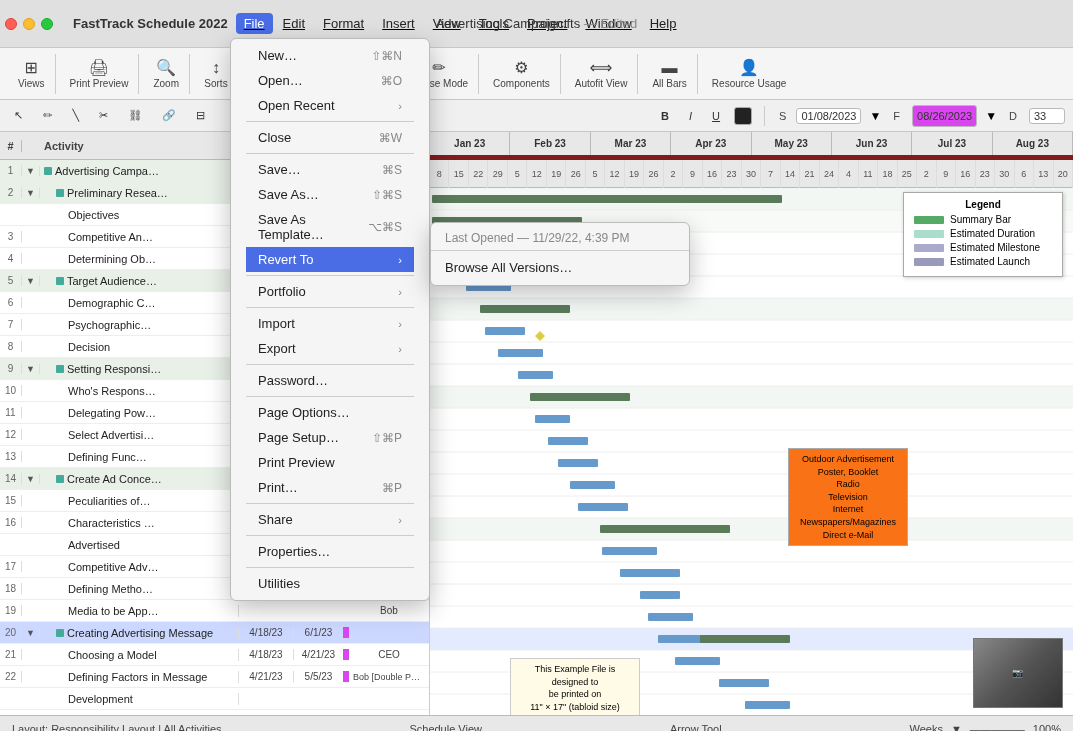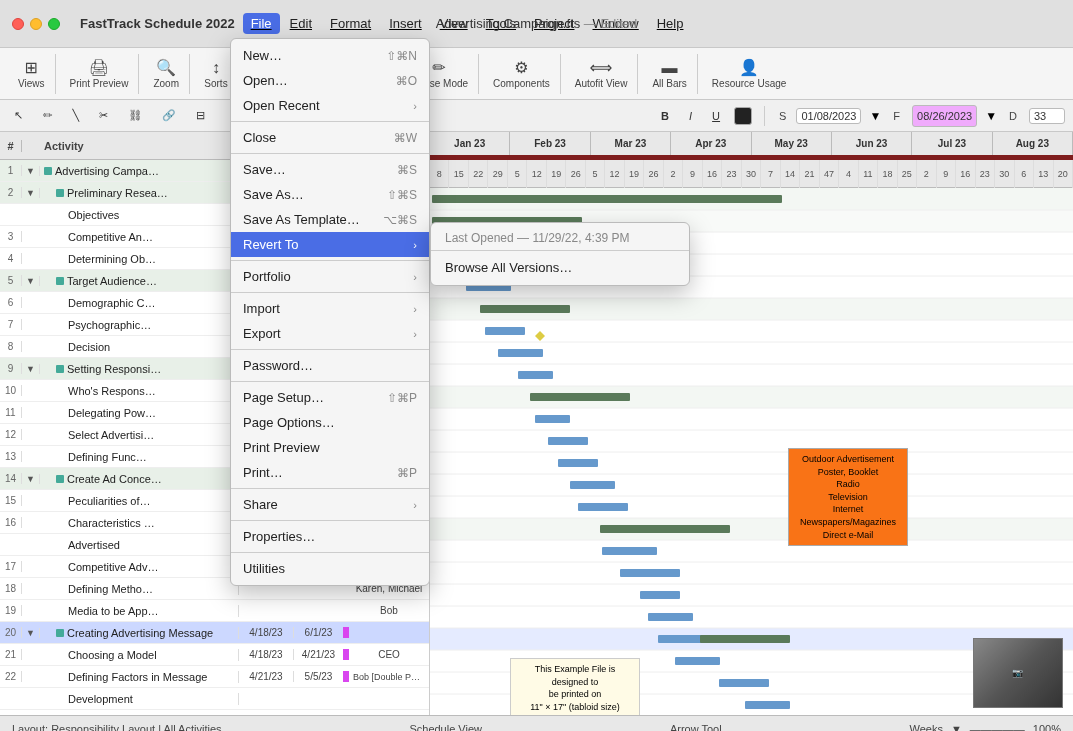--- a/index.html
+++ b/index.html
@@ -12,21 +12,21 @@
       overflow: hidden;
       position: relative;
     }
 
     
     #title-bar {
       height: 48px;
       background: #e0e0e0;
       display: flex;
       align-items: center;
-      padding: 0 12px;
+      padding: 0 5px;
       gap: 8px;
       border-bottom: 1px solid #c8c8c8;
       position: relative;
       text-align: center;
     }
     .traffic-lights {
       display: flex;
       gap: 6px;
       align-items: center;
     }
@@ -313,21 +313,21 @@
     #file-menu {
       position: absolute;
       top: 38px;
       left: 230px;
       background: #f5f5f5;
       border: 1px solid #bbb;
       border-radius: 6px;
       box-shadow: 0 8px 24px rgba(0,0,0,0.25);
       z-index: 100;
       width: 200px;
-      padding: 4px 0;
+      padding: 4px 15px;
     }
     .menu-section { padding: 0; }
     .menu-divider { height: 1px; background: #ccc; margin: 3px 0; }
     .menu-entry {
       display: flex;
       align-items: center;
       padding: 5px 12px;
       font-size: 13px;
       color: #222;
       cursor: pointer;
@@ -491,21 +491,21 @@
 
   <div class="tool-btn2" style="width:18px;height:18px;background:#222;border:1px solid #aaa;"></div>
   <div style="width:1px;background:#ccc;height:20px;margin:0 4px;"></div>
 
   <span style="font-size:11px;color:#444;margin:0 2px;">S</span>
   <div class="tool-btn2" style="background:white;border:1px solid #bbb;padding:1px 4px;">
     <span>01/08/2023</span>
   </div>
   <span style="cursor:pointer;">▼</span>
   <span style="font-size:11px;color:#444;margin:0 4px;">F</span>
-  <div class="tool-btn2" style="background:#f0abfc;border:1px solid #bbb;padding:4px 4px;">
+  <div class="tool-btn2" style="background:#d946ef;border:1px solid #bbb;padding:4px 4px;">
     <span>08/26/2023</span>
   </div>
   <span style="cursor:pointer;">▼</span>
   <span style="font-size:11px;color:#444;margin:0 4px;">D</span>
   <div class="tool-btn2" style="background:white;border:1px solid #bbb;padding:1px 4px;width:36px;">
     <span>33</span>
   </div>
 </div>
 
 <div id="main">
@@ -791,21 +791,21 @@
 
         <div class="gantt-week">2</div>
         <div class="gantt-week">9</div>
         <div class="gantt-week">16</div>
         <div class="gantt-week">23</div>
         <div class="gantt-week">30</div>
 
         <div class="gantt-week">7</div>
         <div class="gantt-week">14</div>
         <div class="gantt-week">21</div>
-        <div class="gantt-week">47</div>
+        <div class="gantt-week">24</div>
 
         <div class="gantt-week">4</div>
         <div class="gantt-week">11</div>
         <div class="gantt-week">18</div>
         <div class="gantt-week">25</div>
 
         <div class="gantt-week">2</div>
         <div class="gantt-week">9</div>
         <div class="gantt-week">16</div>
         <div class="gantt-week">23</div>
@@ -816,20 +816,39 @@
         <div class="gantt-week">20</div>
       </div>
     </div>
 
     <div class="gantt-body" style="position:relative;height:100%;">
 
       <div style="position:absolute;top:0;left:0;right:0;bottom:0;">
         
       </div>
 
+      <div class="legend-box" style="top:4px;right:10px;width:160px;">
+        <div class="legend-title">Legend</div>
+        <div class="legend-item">
+          <div class="legend-bar lb-green"></div>
+          <span>Summary Bar</span>
+        </div>
+        <div class="legend-item">
+          <div class="legend-bar lb-ltgreen"></div>
+          <span>Estimated Duration</span>
+        </div>
+        <div class="legend-item">
+          <div class="legend-bar lb-ltblue"></div>
+          <span>Estimated Milestone</span>
+        </div>
+        <div class="legend-item">
+          <div class="legend-bar lb-ltblue2"></div>
+          <span>Estimated Launch</span>
+        </div>
+      </div>
 
       <svg width="100%" height="572" style="position:absolute;top:0;left:0;">
 
         <rect x="0" y="0" width="100%" height="22" fill="#e8f0e8" opacity="0.5"></rect>
         <rect x="0" y="22" width="100%" height="22" fill="#e8f0e8" opacity="0.3"></rect>
         <rect x="0" y="110" width="100%" height="22" fill="#e8f0e8" opacity="0.5"></rect>
         <rect x="0" y="198" width="100%" height="22" fill="#e8f0e8" opacity="0.5"></rect>
         <rect x="0" y="330" width="100%" height="22" fill="#e8f0e8" opacity="0.5"></rect>
         <rect x="0" y="440" width="100%" height="22" fill="#ccd8ff" opacity="0.5"></rect>
 
@@ -1043,28 +1062,28 @@
     <div class="menu-entry">
       <span class="left-part">
           <span>Password…</span>
         </span>
     </div>
   </div>
   <div class="menu-divider"></div>
   <div class="menu-section">
     <div class="menu-entry">
       <span class="left-part">
+          <span>Page Options…</span>
+        </span>
+    </div>
+    <div class="menu-entry">
+      <span class="left-part">
           <span>Page Setup…</span>
         </span>
       <span class="shortcut">⇧⌘P</span>
-    </div>
-    <div class="menu-entry">
-      <span class="left-part">
-          <span>Page Options…</span>
-        </span>
     </div>
     <div class="menu-entry">
       <span class="left-part">
           <span>Print Preview</span>
         </span>
     </div>
     <div class="menu-entry">
       <span class="left-part">
           <span>Print…</span>
         </span>

